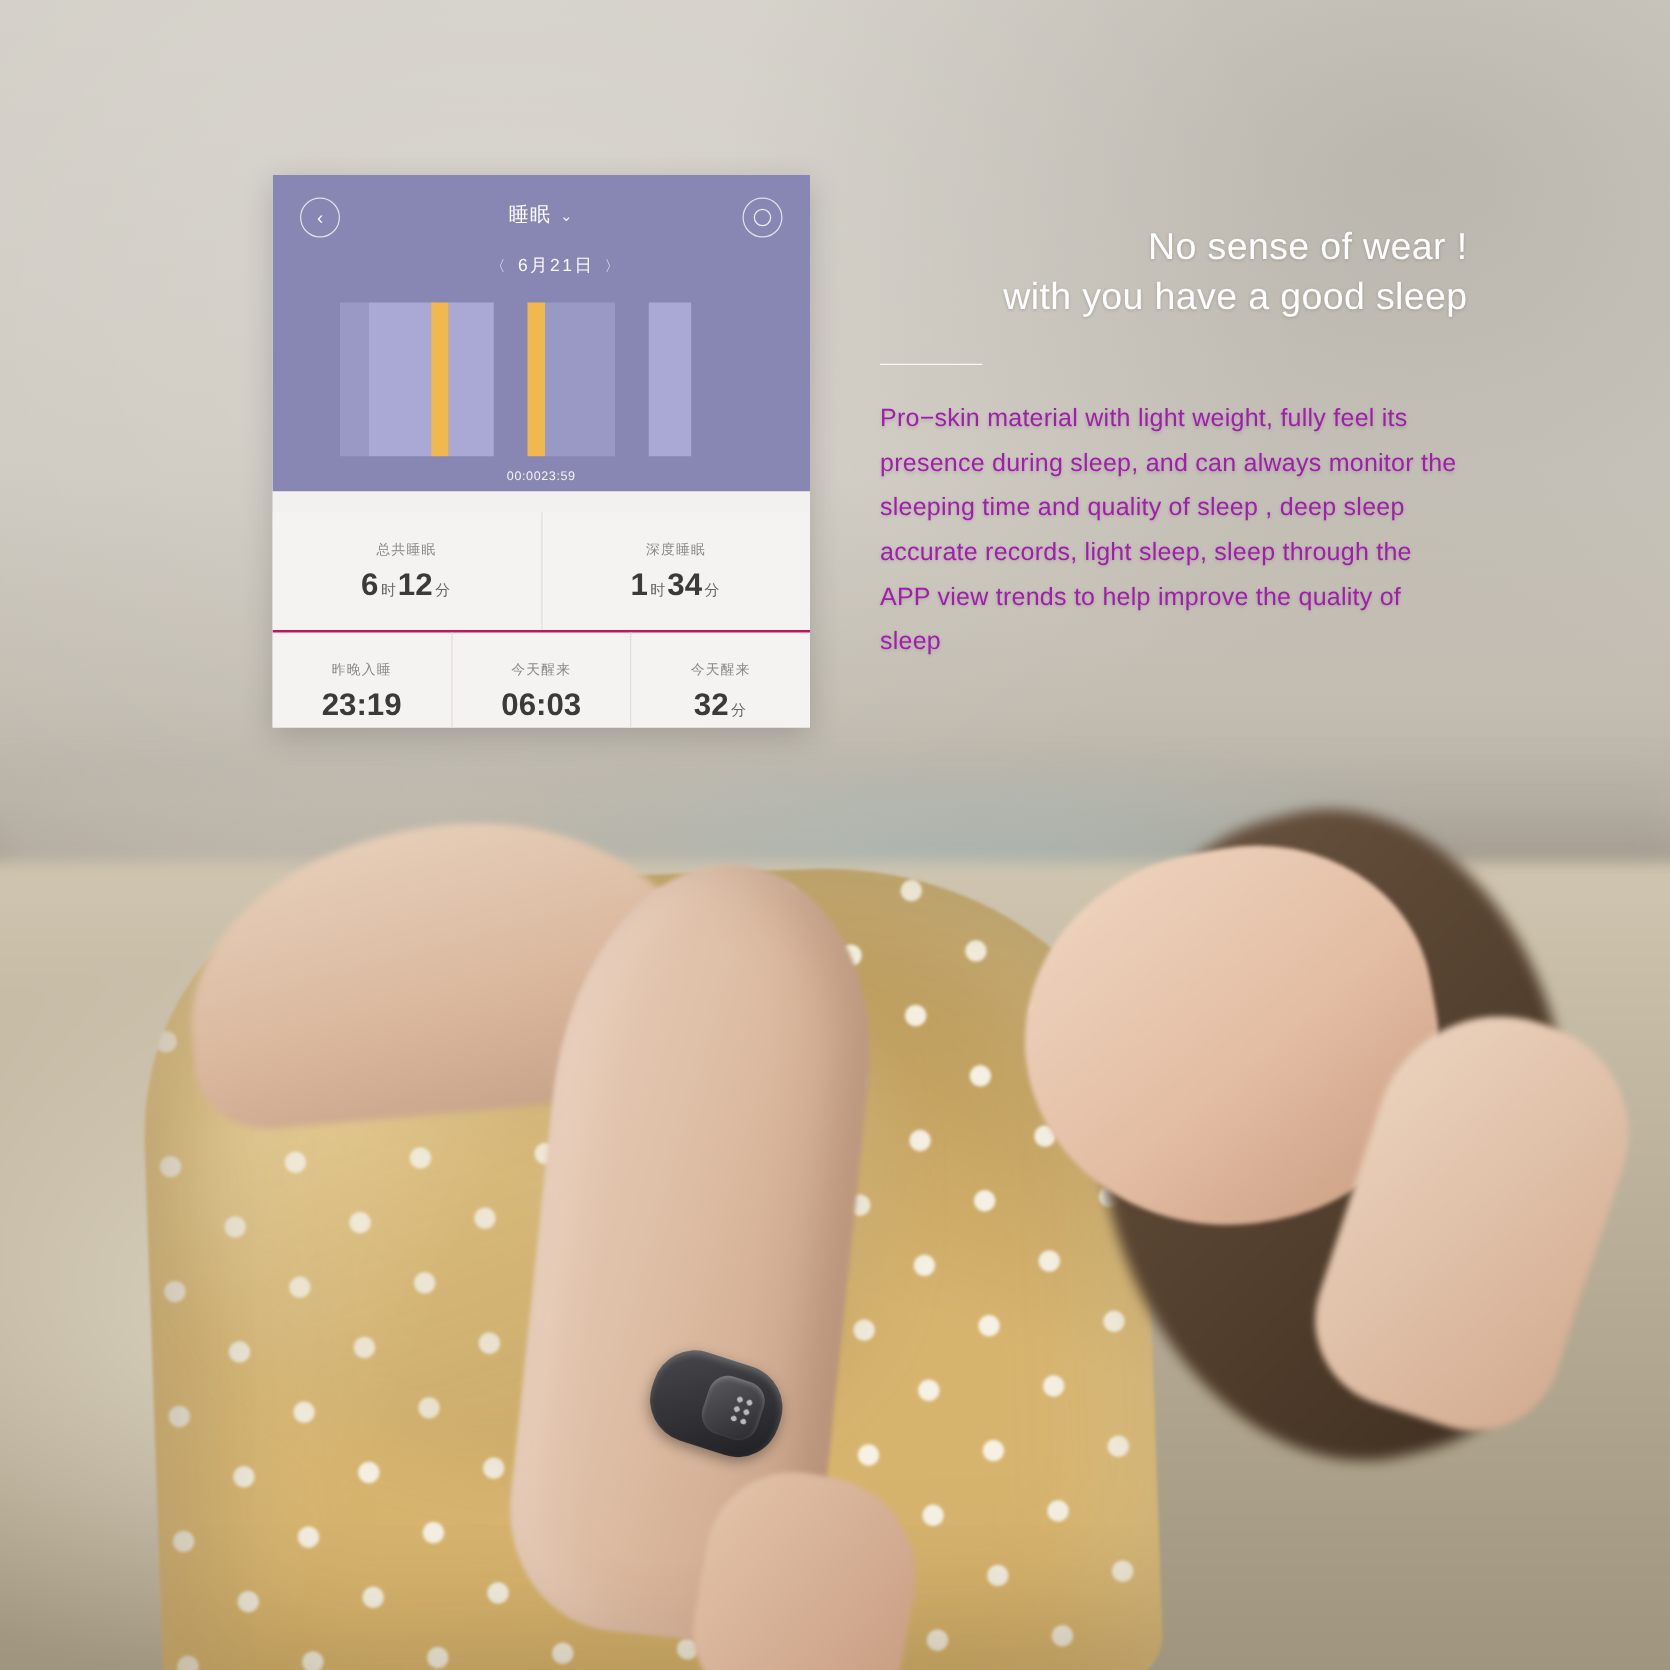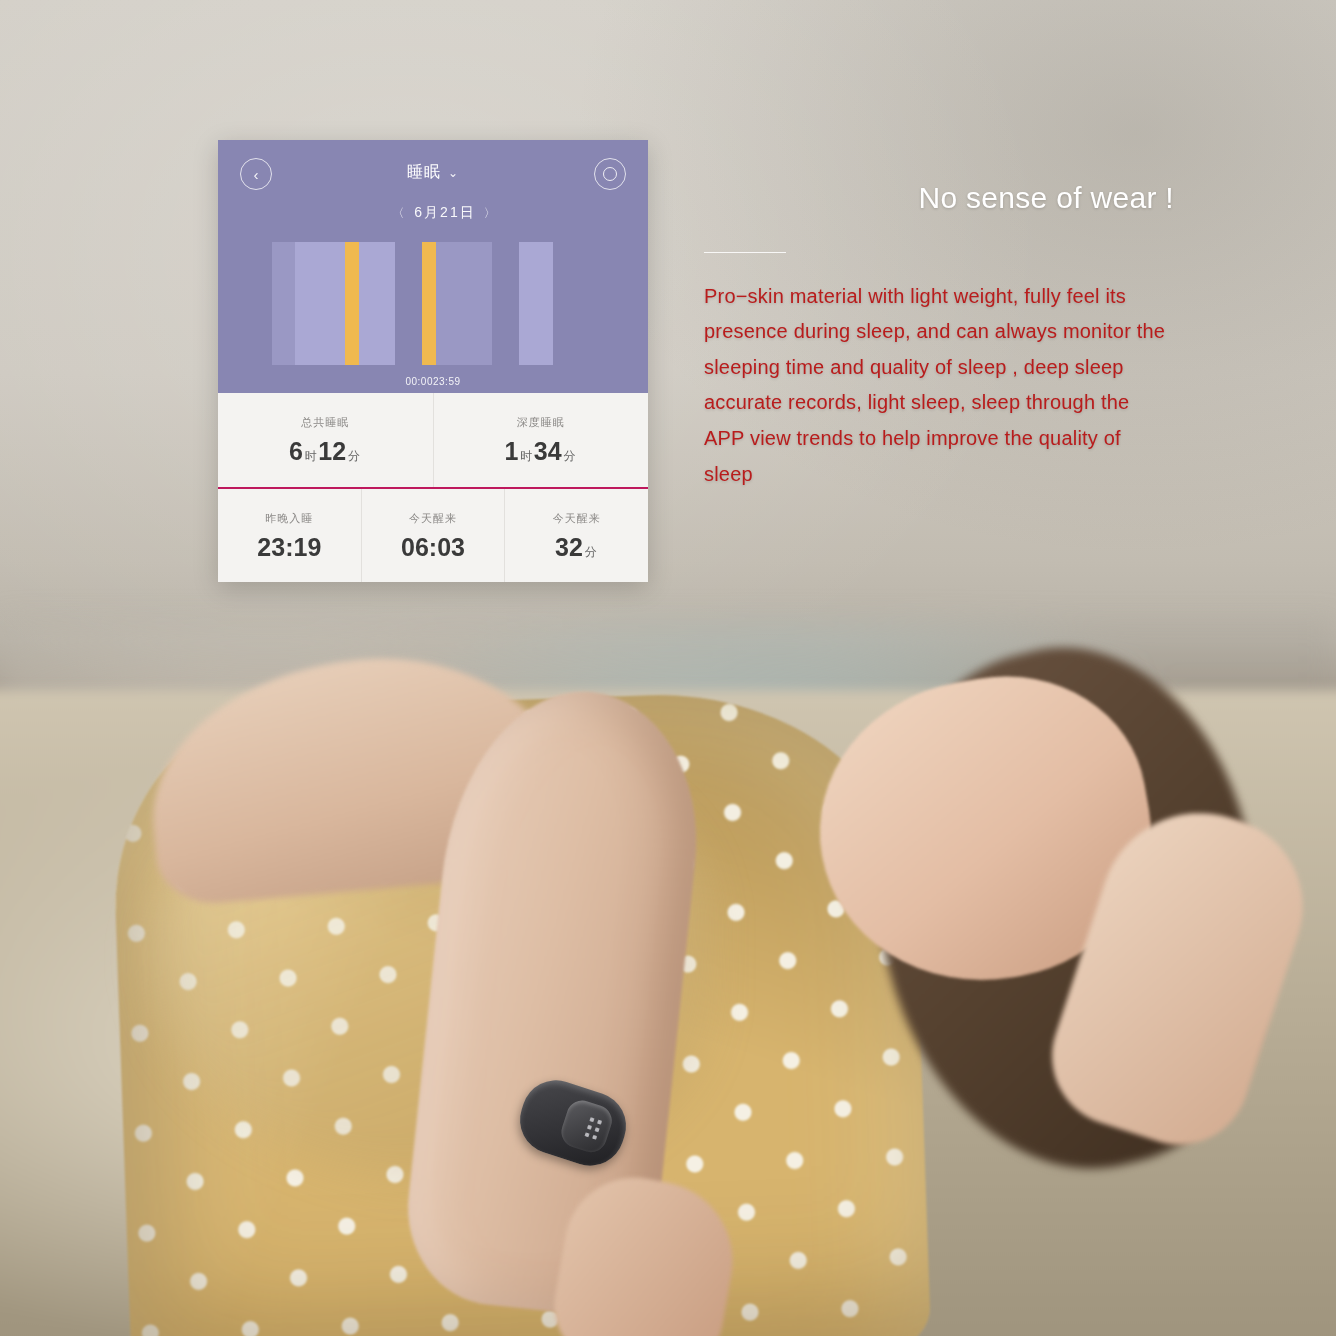--- a/index.html
+++ b/index.html
@@ -298,20 +298,21 @@
     justify-content: center;
     color: rgba(255,255,255,0.9);
     font-size: 10px;
     letter-spacing: .5px;
   }
 
   .stats {
     position: relative;
     background: #f4f3f1;
     height: 189px;
+    margin-top: 17px;
   }
   .stat-row {
     display: flex;
     height: 94px;
   }
   .stat-row.second { border-top: 2px solid #be185d; height: 95px; }
   .stat-cell {
     flex: 1 1 0;
     display: flex;
     flex-direction: column;
@@ -363,21 +364,21 @@
   .divider {
     width: 82px;
     height: 1px;
     background: rgba(255,255,255,0.85);
     margin: 34px 0 26px 0;
   }
   .body-copy {
     font-size: 20px;
     line-height: 1.78;
     letter-spacing: .2px;
-    color: #b91c1c;
+    color: #a21caf;
     text-shadow: 0 1px 3px rgba(0,0,0,0.16);
     margin: 0;
   }
 </style>
 </head>
 <body>
 
 <div id="page">
 
   <div class="photo">
@@ -472,18 +473,19 @@
             <span class="num">32</span><span class="unit">分</span>
           </div>
         </div>
       </div>
     </div>
   </div>
 
   <div class="copy">
     <h1 class="headline">
       <span>No sense of wear !</span><br>
+      <span>with you have a good sleep</span>
     </h1>
     <div class="divider"></div>
     <p class="body-copy">Pro−skin material with light weight, fully feel its presence during sleep, and can always monitor the sleeping time and quality of sleep , deep sleep accurate records, light sleep, sleep through the APP view trends to help improve the quality of sleep</p>
   </div>
 
 </div>
 
 </body></html>

